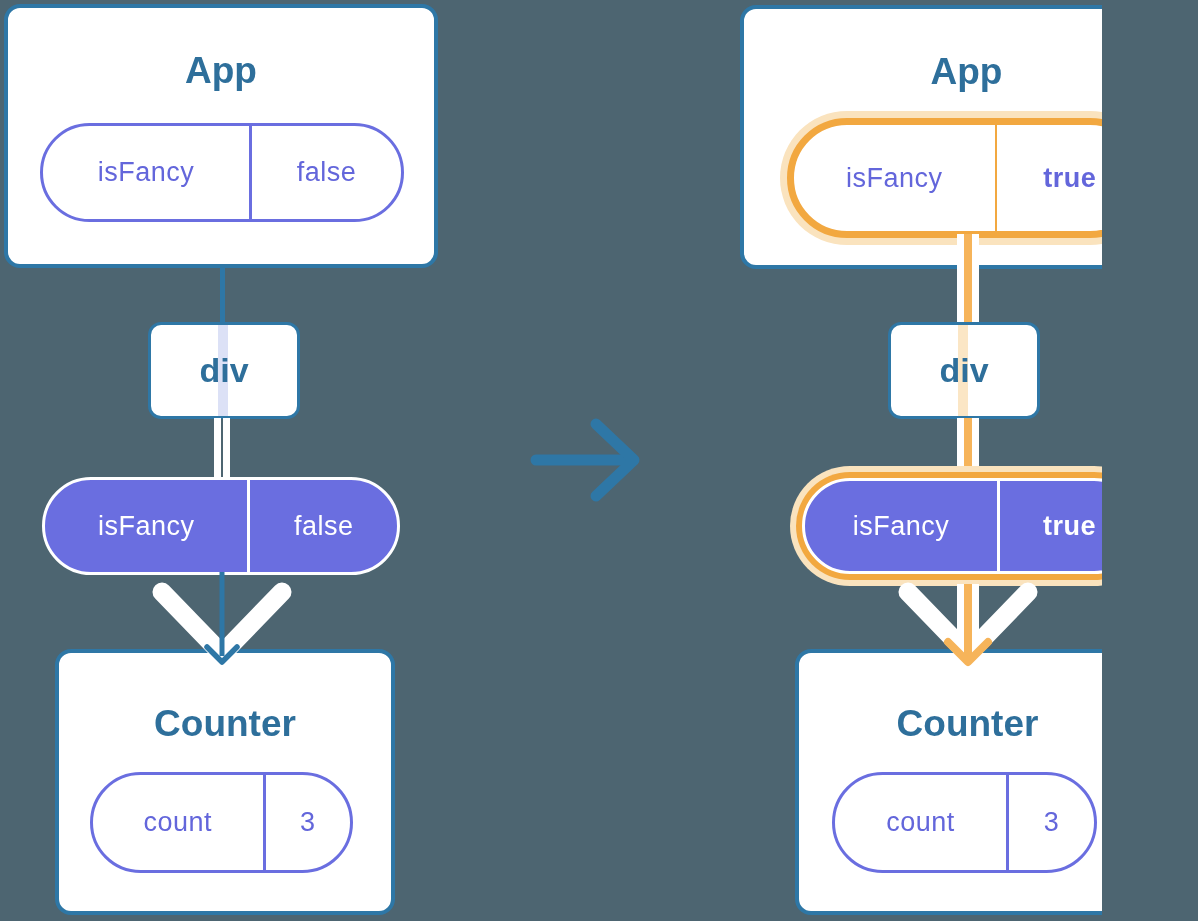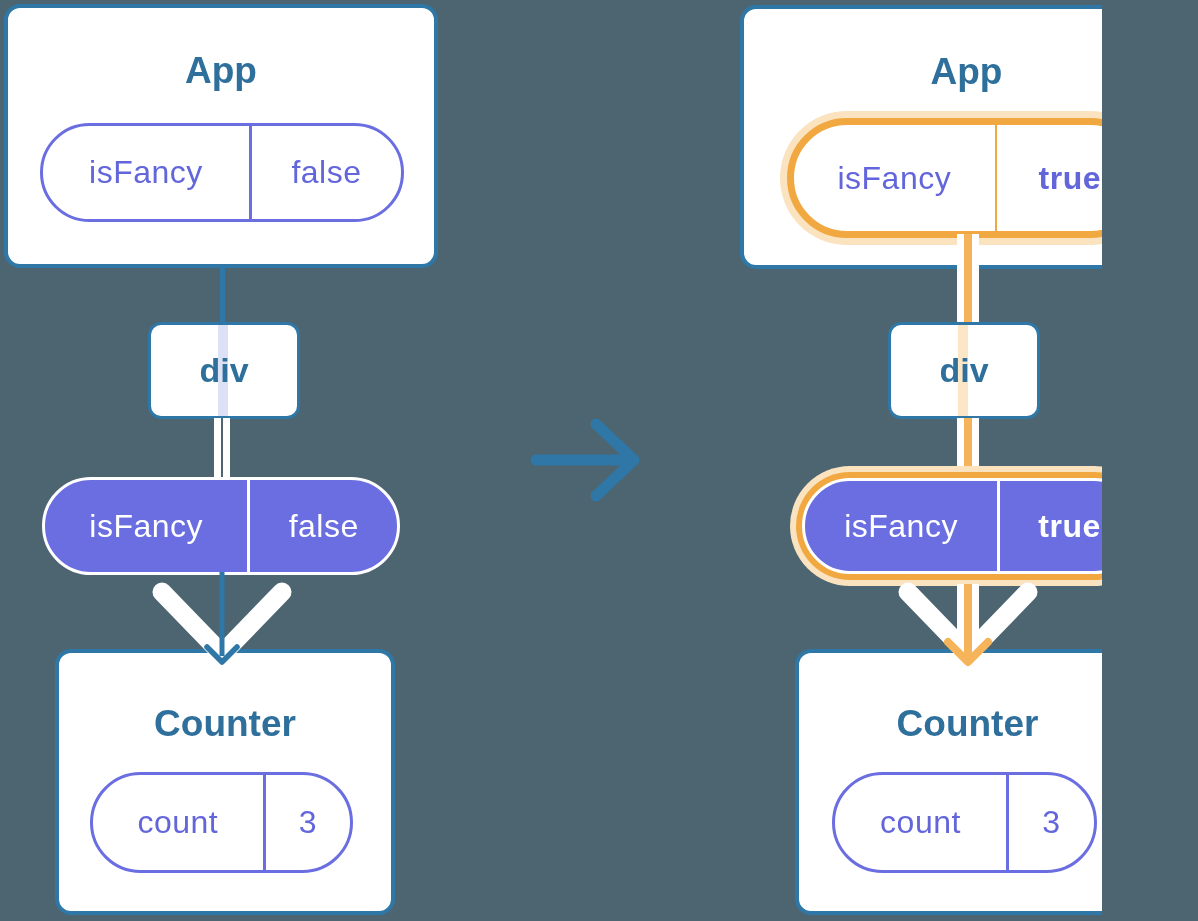--- a/index.html
+++ b/index.html
@@ -35,21 +35,21 @@
   }
   .trace{position:absolute;top:0;bottom:0;width:10px;}
   .trace.lavender{background:var(--lavender-trace);}
   .trace.peach{background:var(--peach-trace);}
   .pill{
     position:absolute;display:flex;align-items:stretch;box-sizing:border-box;
     border-radius:999px;background:#fff;overflow:hidden;
   }
   .pill .seg{
     display:flex;align-items:center;justify-content:center;
-    font-size:32px;letter-spacing:.5px;box-sizing:border-box;
+    font-size:27px;letter-spacing:.5px;box-sizing:border-box;
   }
   .pill .seg.name{width:57.5%;}
   .pill .seg.value{flex:1;}
   .pill.w66 .seg.name{width:66%;}
   .pill.outline{border:3px solid var(--purple);color:var(--purple-text);}
   .pill.outline .seg.value{border-left:3px solid var(--purple);}
   .pill.solid{background:var(--purple);border:3px solid #fff;color:#fff;}
   .pill.solid .seg.value{border-left:3px solid #fff;}
   .pill.hl-outline{
     border:7px solid var(--highlight-orange);

